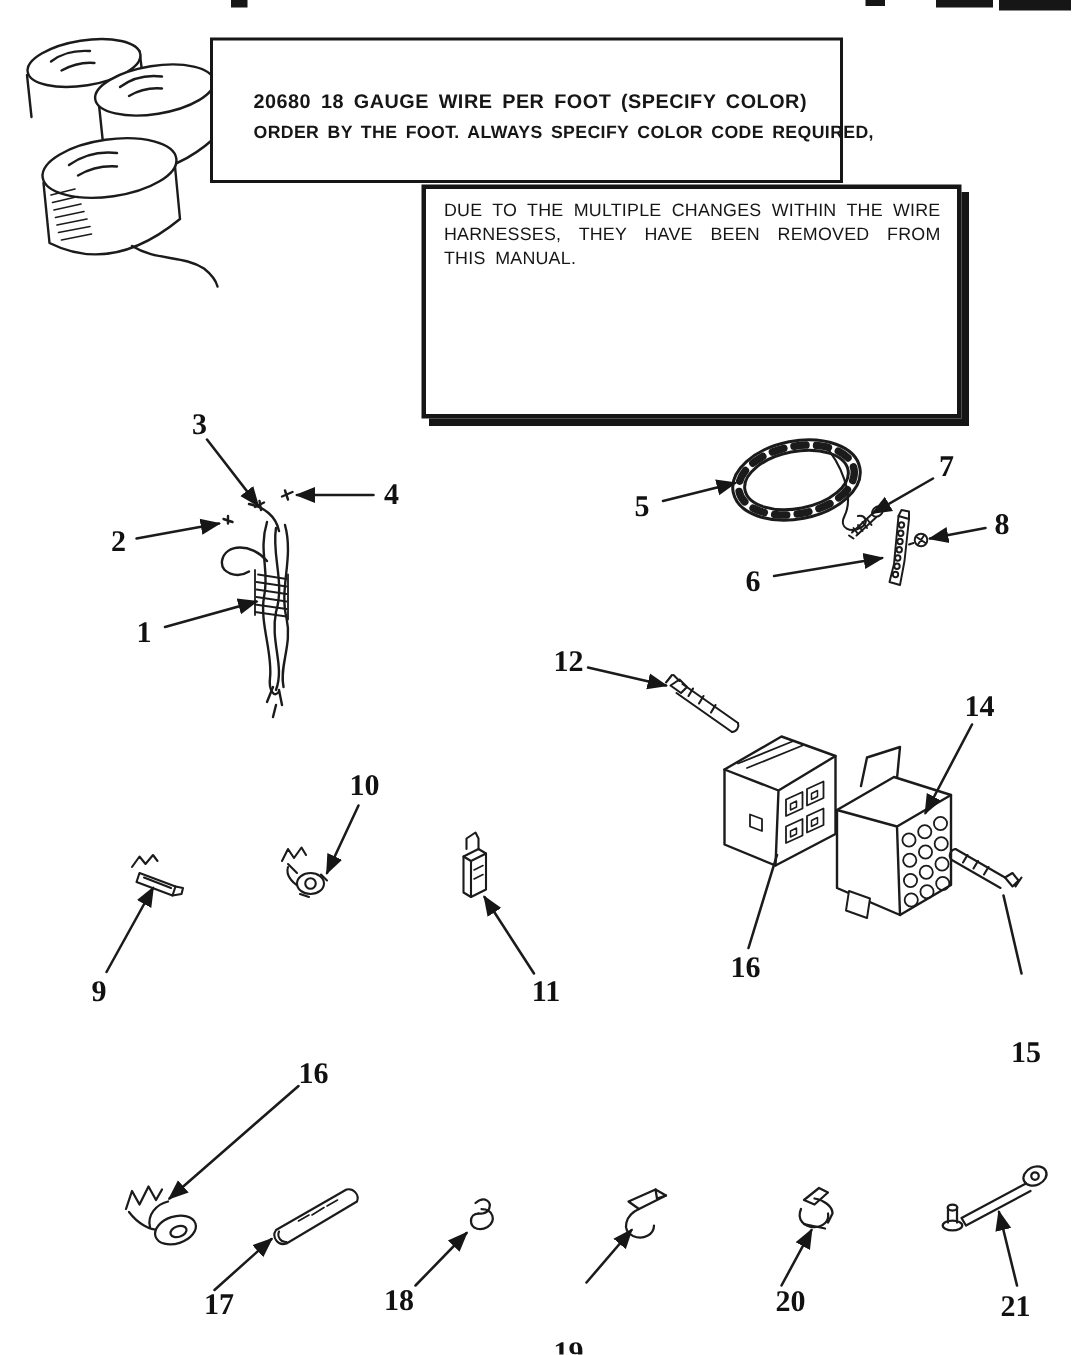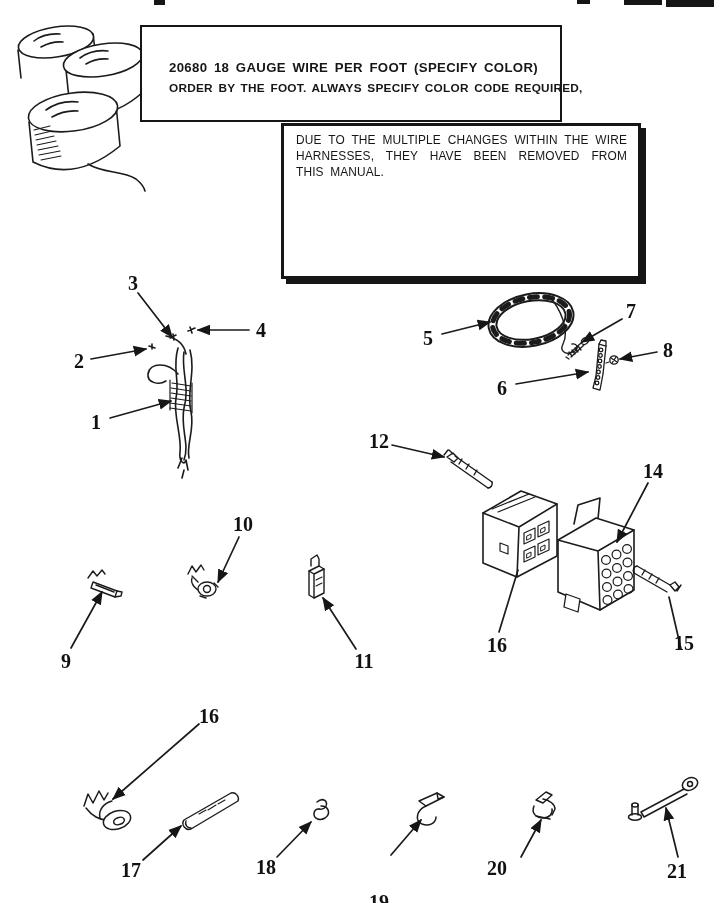--- a/index.html
+++ b/index.html
@@ -248,21 +248,21 @@
       <span class="callout" style="left: 428px; top: 338px;">5</span>
       <span class="callout" style="left: 502px; top: 388px;">6</span>
       <span class="callout" style="left: 631px; top: 311px;">7</span>
       <span class="callout" style="left: 668px; top: 350px;">8</span>
       <span class="callout" style="left: 66px; top: 661px;">9</span>
       <span class="callout" style="left: 243px; top: 524px;">10</span>
       <span class="callout" style="left: 364px; top: 661px; text-align: right;">11</span>
       <span class="callout" style="left: 379px; top: 441px;">12</span>
       <span class="callout" style="left: 497px; top: 645px;">16</span>
       <span class="callout" style="left: 653px; top: 471px;">14</span>
-      <span class="callout" style="left: 684px; top: 643px;">15</span>
+      <span class="callout" style="left: 684px; top: 702px;">15</span>
       <span class="callout" style="left: 209px; top: 716px;">16</span>
-      <span class="callout" style="left: 131px; top: 870px;">17</span>
+      <span class="callout" style="left: 146px; top: 870px;">17</span>
       <span class="callout" style="left: 266px; top: 867px;">18</span>
       <span class="callout" style="left: 379px; top: 866px; margin-top: 36px;">19</span>
-      <span class="callout" style="left: 497px; top: 868px; text-align: right;">20</span>
+      <span class="callout" style="left: 527px; top: 868px; text-align: right;">20</span>
       <span class="callout" style="left: 677px; top: 871px;">21</span>
     </div>
 </div>
 
 </body></html>

